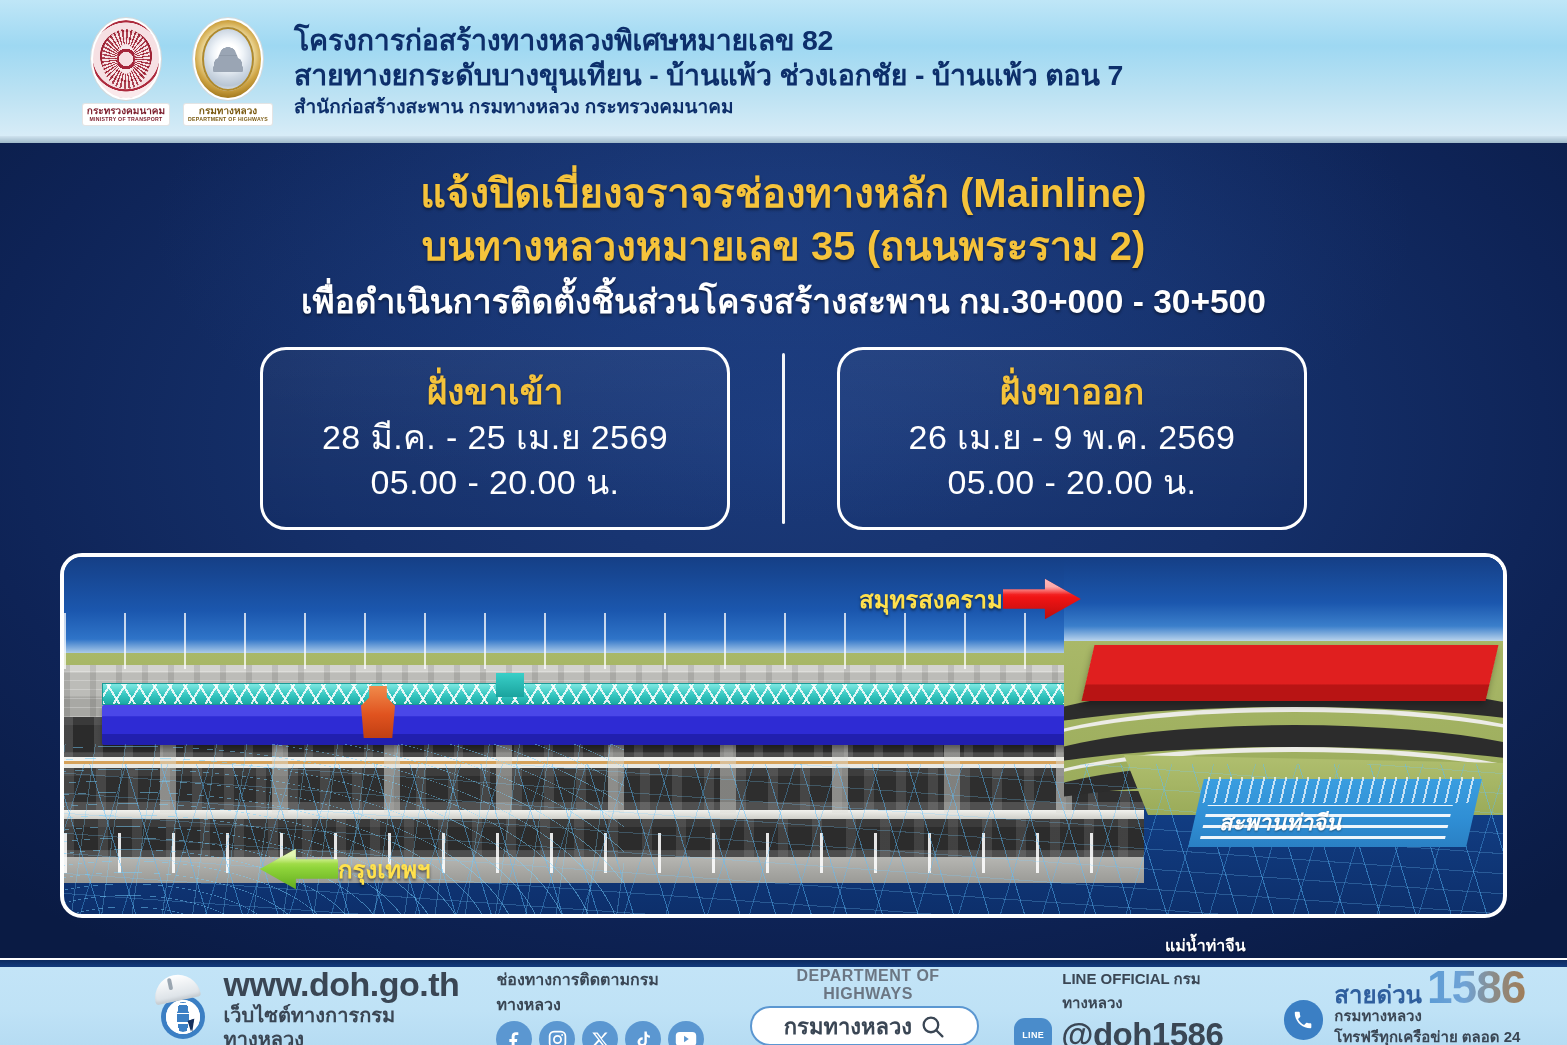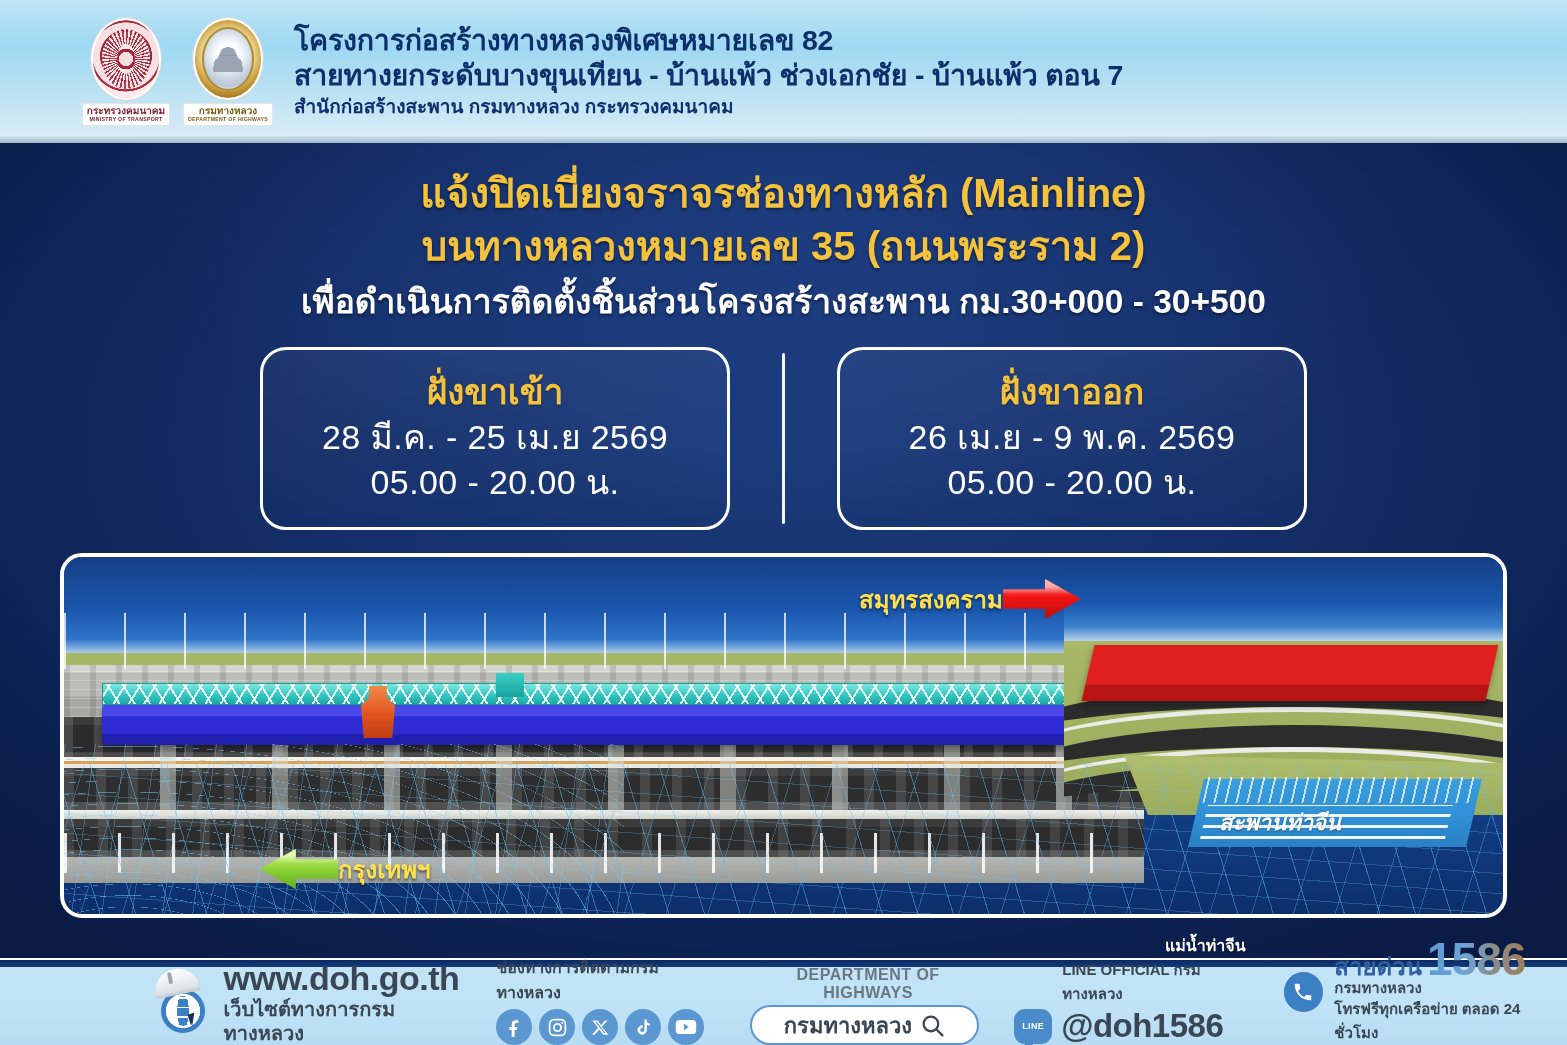--- a/index.html
+++ b/index.html
@@ -366,21 +366,21 @@
 
   
   .footer-bar{
     position:absolute; left:0; top:958px; width:1567px; height:9px;
     background:linear-gradient(180deg,#0c2a60,#123a7d);
     border-top:2px solid #ffffff;
   }
   .footer{
     position:absolute; left:0; top:967px; width:1567px; height:78px;
     background:linear-gradient(180deg,#c3e4f7 0%,#bfe2f6 55%,#b6dcf3 100%);
-    display:flex; align-items:flex-end;
+    display:flex; align-items:flex-start;
   }
   .f-sec{ display:flex; align-items:center; }
 
   .globe-wrap{ margin-left:155px; position:relative; width:56px; height:56px; }
   .helmet{
     position:absolute; left:-2px; top:-6px; width:46px; height:26px;
     background:linear-gradient(180deg,#ffffff,#d6dde3);
     border-radius:46px 46px 6px 6px; transform:rotate(-12deg);
     box-shadow:inset 0 -3px 3px rgba(0,0,0,.08);
     z-index:3;

